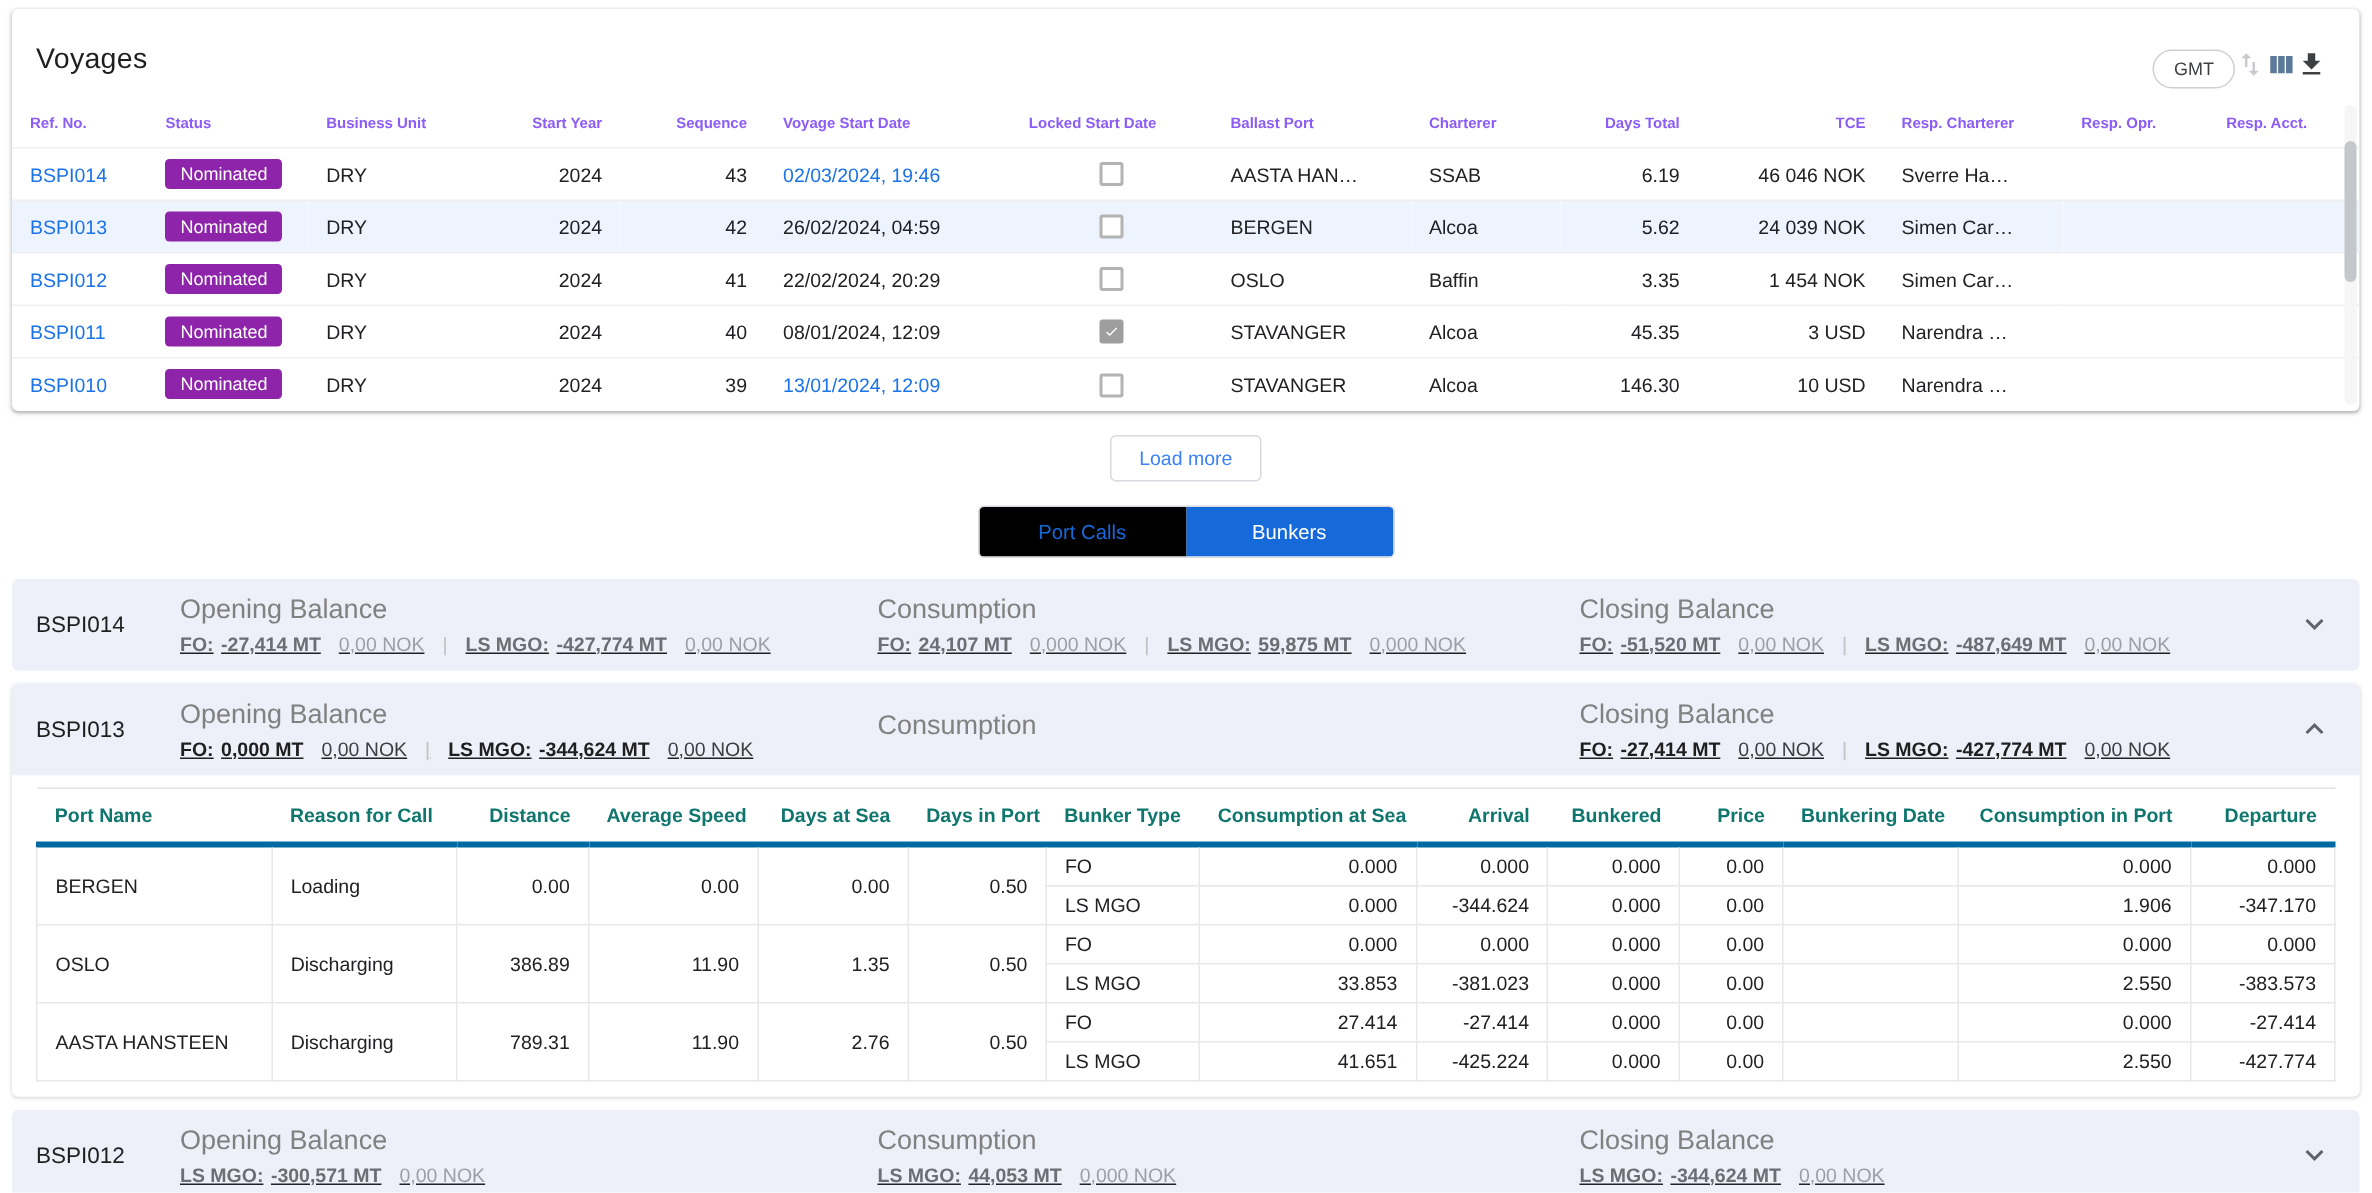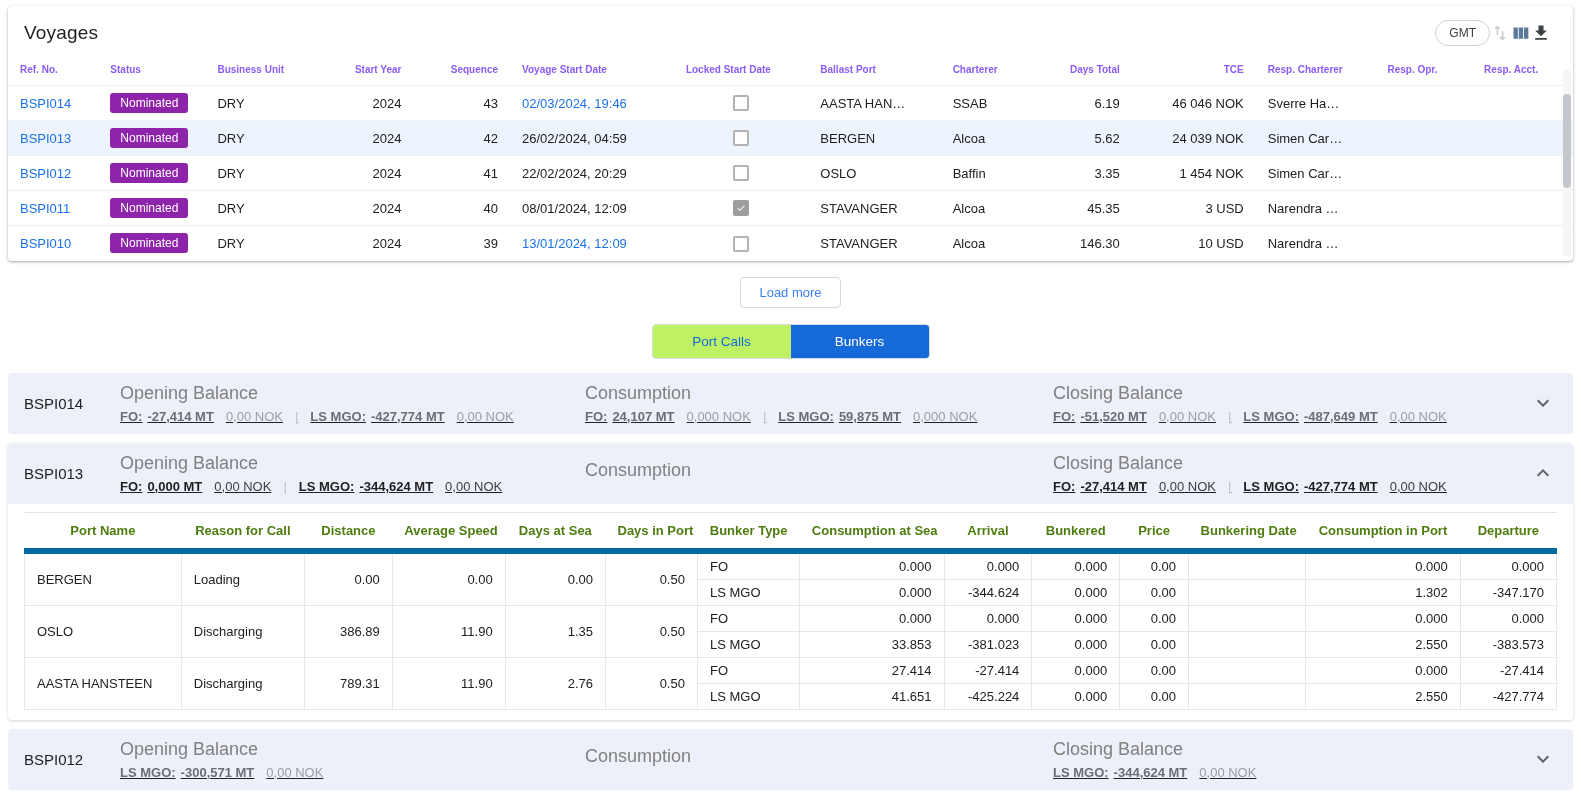--- a/index.html
+++ b/index.html
@@ -5,21 +5,21 @@
   *{margin:0;padding:0;box-sizing:border-box;}
   html,body{width:1581px;height:795px;}
   body{font-family:"Liberation Sans",sans-serif;background:#fff;color:#202124;font-size:13px;overflow:hidden;}
   button{font-family:inherit;}
 
   
   .voyages-card{position:relative;margin:6px 8px 0;background:#fff;border-radius:4px;
     box-shadow:0 1px 2px rgba(60,64,67,.28),0 1px 3px 1px rgba(60,64,67,.14);}
   .card-head{display:flex;align-items:center;justify-content:space-between;padding:14px 22px 8px 16px;}
   .card-head h1{font-size:19px;font-weight:500;color:#1f1f1f;letter-spacing:.2px;}
-  .head-actions{display:flex;align-items:center;}
+  .head-actions{display:flex;align-items:flex-start;margin-top:13px;}
   .gmt-pill{font-size:12px;color:#3c4043;background:#fff;border:1px solid #cdd1d6;border-radius:15px;padding:5px 13px;cursor:pointer;}
   .icon-btn{background:none;border:none;cursor:pointer;padding:0;display:flex;align-items:center;}
 
   .voyages-table{width:100%;border-collapse:collapse;table-layout:fixed;font-size:13px;}
   .voyages-table th{padding:10px 12px;font-weight:700;font-size:10px;color:#8b5cf6;white-space:nowrap;overflow:hidden;}
   .voyages-table td{padding:0 12px;height:35px;border-top:1px solid #efefef;white-space:nowrap;overflow:hidden;}
   .voyages-table tr.selected td{background:#eef4fd;}
   .al-left{text-align:left;}.al-right{text-align:right;}.al-center{text-align:center;}
   .ref-link{color:#1a73e8;cursor:pointer;text-decoration:none;}
   .date-link{color:#1a73e8;cursor:pointer;}
@@ -28,21 +28,21 @@
   .checkbox.checked{background:#9e9e9e;border-color:#9e9e9e;}
   .checkbox.checked svg{position:absolute;left:0;top:0;width:100%;height:100%;padding:1px;}
   .scroll-track{position:absolute;right:2px;top:64px;bottom:4px;width:8px;background:#f6f6f6;border-radius:4px;}
   .scroll-thumb{position:absolute;right:2px;top:88px;width:8px;height:94px;background:#c4c7cc;border-radius:4px;cursor:pointer;}
 
   
   .load-more-row{display:flex;justify-content:center;margin-top:16px;}
   .load-more{font-size:13px;color:#3b82f6;background:#fff;border:1px solid #d5d9e0;border-radius:4px;padding:7px 18px;cursor:pointer;}
   .tabs-row{display:flex;justify-content:center;margin-top:16px;}
   .segmented{display:flex;border:1px solid #d5d9e0;border-radius:4px;overflow:hidden;}
-  .seg-btn{font-size:13.5px;width:138px;height:33px;background:#bef264;color:#1669d9;border:none;cursor:pointer;}
+  .seg-btn{font-size:13.5px;width:138px;height:33px;background:#000000;color:#1669d9;border:none;cursor:pointer;}
   .seg-btn.active{background:#1669d9;color:#fff;}
 
   
   .accordion-list{margin-top:14px;}
   .accordion{margin:0 8px 9px;border-radius:4px;}
   .accordion.expanded{box-shadow:0 1px 3px rgba(0,0,0,.18);}
   .accordion-summary{display:flex;align-items:center;background:#edeff9;border-radius:4px;padding:10px 18px 10px 16px;min-height:57px;cursor:pointer;}
   .accordion.expanded .accordion-summary{border-radius:4px 4px 0 0;}
   .acc-id{width:96px;font-size:15px;color:#1f1f1f;flex:0 0 96px;}
   .balance-block.opening{flex:0 0 465px;}
@@ -55,21 +55,21 @@
   .balance-line .cost{margin-left:12px;}
   .balance-line .sep{color:#c0c0c0;margin:0 12px;font-weight:400;}
   .accordion.expanded .fuel,.accordion.expanded .qty{color:#1f1f1f;}
   .accordion.expanded .cost{color:#3c4043;}
   .accordion:not(.expanded) .fuel,.accordion:not(.expanded) .qty{color:#6b6f74;}
   .accordion:not(.expanded) .cost{color:#9b9fa5;}
   .chevron{margin-left:auto;display:flex;align-items:center;cursor:pointer;}
 
   .accordion-content{background:#fff;padding:8px 16px 10px;border-radius:0 0 4px 4px;}
   .port-table{width:100%;border-collapse:collapse;table-layout:fixed;font-size:13px;}
-  .port-table th{padding:10px 12px;font-weight:700;color:#4d7c0f;border-top:1px solid #e3e3e3;border-bottom:6px solid #0369a1;white-space:nowrap;overflow:hidden;text-align:center;}
+  .port-table th{padding:10px 12px;font-weight:700;color:#0f766e;border-top:1px solid #e3e3e3;border-bottom:4px solid #0369a1;white-space:nowrap;overflow:hidden;}
   .port-table td{padding:5px 12px;border:1px solid #e8e8e8;white-space:nowrap;overflow:hidden;height:26px;}
 </style>
 </head>
 <body>
 
 <section class="voyages-card">
   <div class="card-head">
     <h1>Voyages</h1>
     <div class="head-actions">
       <button class="gmt-pill">GMT</button>
@@ -321,21 +321,21 @@
               <td class="al-right">0.000</td>
               <td class="al-right">0.000</td>
             </tr>
             <tr>
               <td class="al-left">LS MGO</td>
               <td class="al-right">0.000</td>
               <td class="al-right">-344.624</td>
               <td class="al-right">0.000</td>
               <td class="al-right">0.00</td>
               <td class="al-left"></td>
-              <td class="al-right">1.302</td>
+              <td class="al-right">1.906</td>
               <td class="al-right">-347.170</td>
             </tr>
             <tr>
               <td class="al-left" rowspan="2">OSLO</td>
               <td class="al-left" rowspan="2">Discharging</td>
               <td class="al-right" rowspan="2">386.89</td>
               <td class="al-right" rowspan="2">11.90</td>
               <td class="al-right" rowspan="2">1.35</td>
               <td class="al-right" rowspan="2">0.50</td>
               <td class="al-left">FO</td>
@@ -389,20 +389,21 @@
     </div>
     <div class="accordion">
       <div class="accordion-summary">
         <div class="acc-id">BSPI012</div>
         <div class="balance-block opening">
           <div class="balance-label">Opening Balance</div>
           <div class="balance-line"><span class="fuel">LS MGO:</span><span class="qty">-300,571 MT</span><span class="cost">0,00 NOK</span></div>
         </div>
         <div class="balance-block consumption">
           <div class="balance-label">Consumption</div>
+          <div class="balance-line"><span class="fuel">LS MGO:</span><span class="qty">44,053 MT</span><span class="cost">0,000 NOK</span></div>
         </div>
         <div class="balance-block closing">
           <div class="balance-label">Closing Balance</div>
           <div class="balance-line"><span class="fuel">LS MGO:</span><span class="qty">-344,624 MT</span><span class="cost">0,00 NOK</span></div>
         </div>
         <span class="chevron">
           <svg width="24" height="24" viewBox="0 0 24 24" fill="#5f6368">
             <path d="M7.41 8.59 12 13.17l4.59-4.58L18 10l-6 6-6-6 1.41-1.41z"></path>
           </svg>
         </span>

